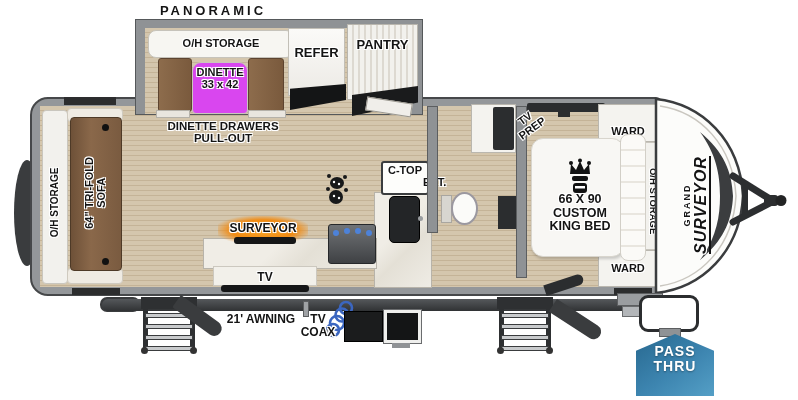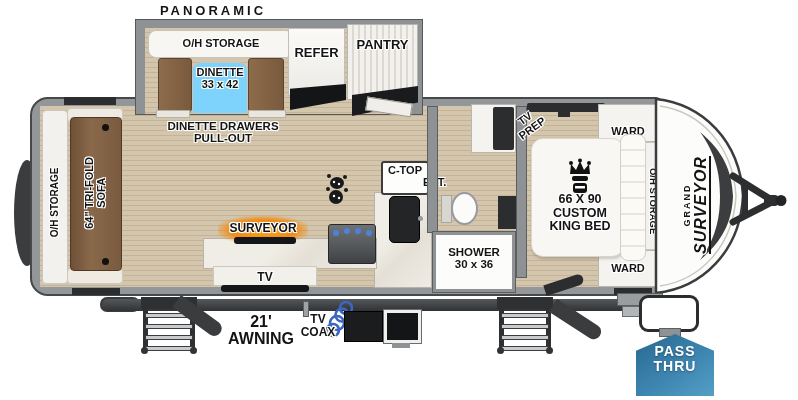--- a/index.html
+++ b/index.html
@@ -32,21 +32,21 @@
   <div class="abs floor" style="left:40px;top:106px;width:613px;height:181px;"></div>
 
   <div class="abs floor" style="left:136px;top:20px;width:286px;height:94px;border-left:9px solid #8f9295;border-top:8px solid #8f9295;border-right:11px solid #8f9295;box-shadow:0 0 0 1px #55585a;"></div>
   <div class="abs" style="left:148px;top:30px;width:146px;height:28px;background:#f7f6f2;border:1px solid #c6c3bb;border-radius:8px;display:flex;align-items:center;justify-content:center;">
     <span class="lbl" style="font-size:11px;">O/H STORAGE</span>
   </div>
   <div class="abs" style="left:158px;top:58px;width:34px;height:54px;background:linear-gradient(90deg,#8d6c4c,#7a5a3d);border:1px solid #5d4430;border-radius:3px;"></div>
   <div class="abs" style="left:248px;top:58px;width:36px;height:54px;background:linear-gradient(90deg,#8d6c4c,#7a5a3d);border:1px solid #5d4430;border-radius:3px;"></div>
   <div class="abs" style="left:156px;top:110px;width:34px;height:8px;background:#e9e6df;border:1px solid #b5b2aa;"></div>
   <div class="abs" style="left:248px;top:110px;width:38px;height:8px;background:#e9e6df;border:1px solid #b5b2aa;"></div>
-  <div class="abs ctr" style="left:192px;top:62px;width:56px;height:52px;background:#7dd3fc;border:1px solid #cac6bd;border-radius:9px 9px 4px 4px;padding-top:4px;">
+  <div class="abs ctr" style="left:192px;top:62px;width:56px;height:52px;background:#d946ef;border:1px solid #cac6bd;border-radius:9px 9px 4px 4px;padding-top:4px;">
     <div class="lbl" style="font-size:11px;">DINETTE</div>
     <div class="lbl" style="font-size:11px;">33 x 42</div>
   </div>
   <div class="abs ctr" style="left:288px;top:28px;width:57px;height:68px;background:linear-gradient(180deg,#fbfaf8,#eceae5);border:1px solid #c2bfb7;padding-top:14px;">
     <span class="lbl" style="font-size:13px;">REFER</span>
   </div>
   <div class="abs ctr" style="left:347px;top:24px;width:71px;height:76px;background:repeating-linear-gradient(90deg,#f2f1ed 0 4px,#ddd9d1 4px 6px);border:1px solid #b9b6ae;padding-top:10px;">
     <span class="lbl" style="font-size:13px;">PANTRY</span>
   </div>
   <div class="abs" style="left:290px;top:84px;width:56px;height:26px;background:#141516;clip-path:polygon(0 18%,100% 0,100% 62%,0 100%);"></div>
@@ -108,24 +108,20 @@
     <div class="lbl" style="font-size:11px;margin-left:40px;"><span>EXT.</span></div>
   </div>
 
   <div class="abs wall" style="left:427px;top:106px;width:11px;height:127px;"></div>
   <div class="abs wall" style="left:516px;top:106px;width:11px;height:172px;"></div>
   <div class="abs white-cab" style="left:471px;top:104px;width:45px;height:49px;"></div>
   <div class="abs dark" style="left:493px;top:107px;width:21px;height:43px;border-radius:2px;"></div>
   <div class="abs" style="left:441px;top:195px;width:11px;height:28px;background:#d8d6d0;border:1px solid #a9a6a0;"></div>
   <div class="abs" style="left:451px;top:192px;width:27px;height:33px;background:#fbfbf9;border:2px solid #9b98a0;border-radius:50%;"></div>
   <div class="abs dark" style="left:498px;top:196px;width:18px;height:33px;"></div>
-  <div class="abs ctr" style="left:433px;top:232px;width:82px;height:60px;background:#fcfcfa;border:3px solid #8f9295;outline:1px solid #5c5e60;padding-top:11px;">
-    <div class="lbl" style="font-size:11.5px;">SHOWER</div>
-    <div class="lbl" style="font-size:11.5px;">30 x 36</div>
-  </div>
 
   <div class="abs" style="left:527px;top:103px;width:78px;height:9px;background:#2b2d2f;border-radius:2px;"></div>
   <div class="abs" style="left:558px;top:112px;width:12px;height:5px;background:#2b2d2f;"></div>
   <div class="abs lbl ctr" style="left:506px;top:112px;width:46px;font-size:11px;transform:rotate(-36deg);">
     <div>TV</div>
       <div>PREP</div>
   </div>
   <div class="abs white-cab" style="left:598px;top:104px;width:60px;height:38px;display:flex;align-items:flex-end;justify-content:center;padding-bottom:3px;">
     <span class="lbl" style="font-size:11px;">WARD</span>
   </div>
@@ -163,21 +159,21 @@
     <circle cx="141" cy="110.5" r="5.5" fill="#232425"></circle>
   </svg>
   <div class="abs ctr" style="left:632px;top:145px;width:130px;height:120px;transform:rotate(-90deg);transform-origin:50% 50%;display:flex;flex-direction:column;align-items:center;justify-content:center;">
     <div class="lbl" style="font-size:9px;letter-spacing:2px;">GRAND</div>
     <div class="lbl" style="font-size:16px;font-style:italic;font-weight:900;letter-spacing:1px;border-bottom:2px solid #141414;">SURVEYOR</div>
   </div>
 
   <div class="abs" style="left:100px;top:297px;width:40px;height:15px;background:#3a3c3e;border-radius:7px;"></div>
   <div class="abs" style="left:102px;top:299px;width:553px;height:12px;background:linear-gradient(180deg,#55585b,#303234);border-radius:6px;"></div>
   <div class="abs" style="left:303px;top:301px;width:6px;height:16px;background:#9fa2a5;border:1px solid #5c5e60;"></div>
-  <div class="abs lbl ctr" style="left:226px;top:313px;width:70px;font-size:16px;">21' AWNING</div>
+  <div class="abs lbl ctr" style="left:226px;top:313px;width:70px;font-size:12px;">21' AWNING</div>
 
   <div class="abs" style="left:141px;top:297px;width:56px;height:57px;">
     <div style="position:absolute;left:0;top:0;width:56px;height:12px;background:#2e3032;"></div>
     <div class="rail" style="left:2px;"></div>
     <div class="rail" style="right:2px;"></div>
     <div class="rung" style="top:16px;"></div>
     <div class="rung" style="top:27px;"></div>
     <div class="rung" style="top:38px;"></div>
     <div class="rung" style="top:49px;"></div>
     <div class="wheel" style="left:0;"></div>

